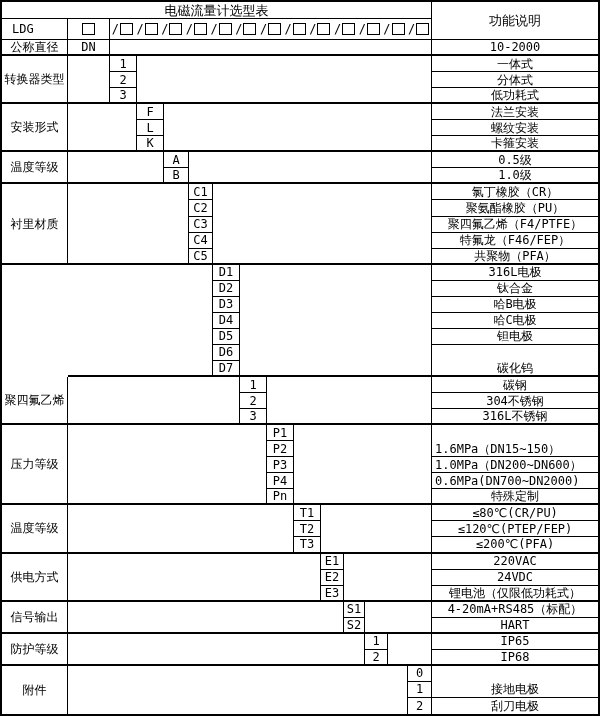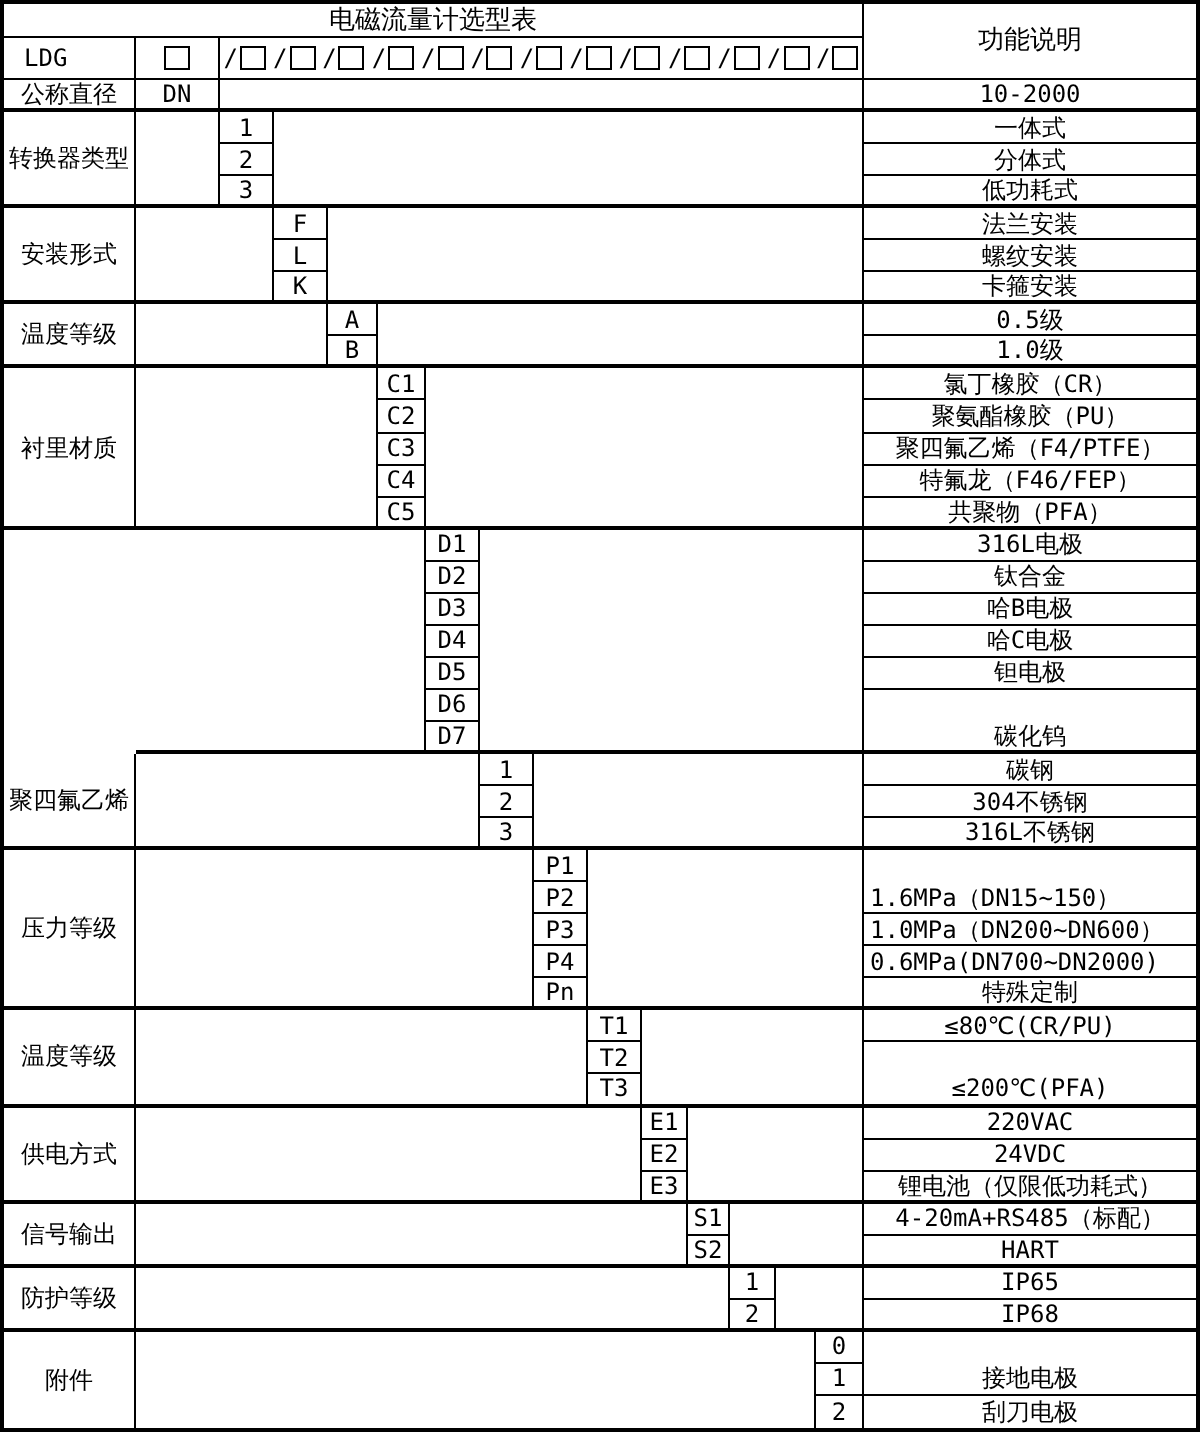--- a/index.html
+++ b/index.html
@@ -174,20 +174,21 @@
   <div class="c nr left" style="grid-column:16/17;grid-row:30/31">0.6MPa(DN700~DN2000)</div>
   <div class="c nr thick" style="grid-column:16/17;grid-row:31/32">特殊定制</div>
 
   <div class="c thick" style="grid-column:1/2;grid-row:32/35">温度等级</div>
   <div class="c thick" style="grid-column:2/10;grid-row:32/35"></div>
   <div class="c" style="grid-column:10/11;grid-row:32/33">T1</div>
   <div class="c" style="grid-column:10/11;grid-row:33/34">T2</div>
   <div class="c thick" style="grid-column:10/11;grid-row:34/35">T3</div>
   <div class="c thick" style="grid-column:11/16;grid-row:32/35"></div>
   <div class="c nr" style="grid-column:16/17;grid-row:32/33">≤80℃(CR/PU)</div>
+  <div class="c nr" style="grid-column:16/17;grid-row:33/34">≤120℃(PTEP/FEP)</div>
   <div class="c nr thick" style="grid-column:16/17;grid-row:34/35">≤200℃(PFA)</div>
 
   <div class="c thick" style="grid-column:1/2;grid-row:35/38">供电方式</div>
   <div class="c thick" style="grid-column:2/11;grid-row:35/38"></div>
   <div class="c" style="grid-column:11/12;grid-row:35/36">E1</div>
   <div class="c" style="grid-column:11/12;grid-row:36/37">E2</div>
   <div class="c thick" style="grid-column:11/12;grid-row:37/38">E3</div>
   <div class="c thick" style="grid-column:12/16;grid-row:35/38"></div>
   <div class="c nr" style="grid-column:16/17;grid-row:35/36">220VAC</div>
   <div class="c nr" style="grid-column:16/17;grid-row:36/37">24VDC</div>

